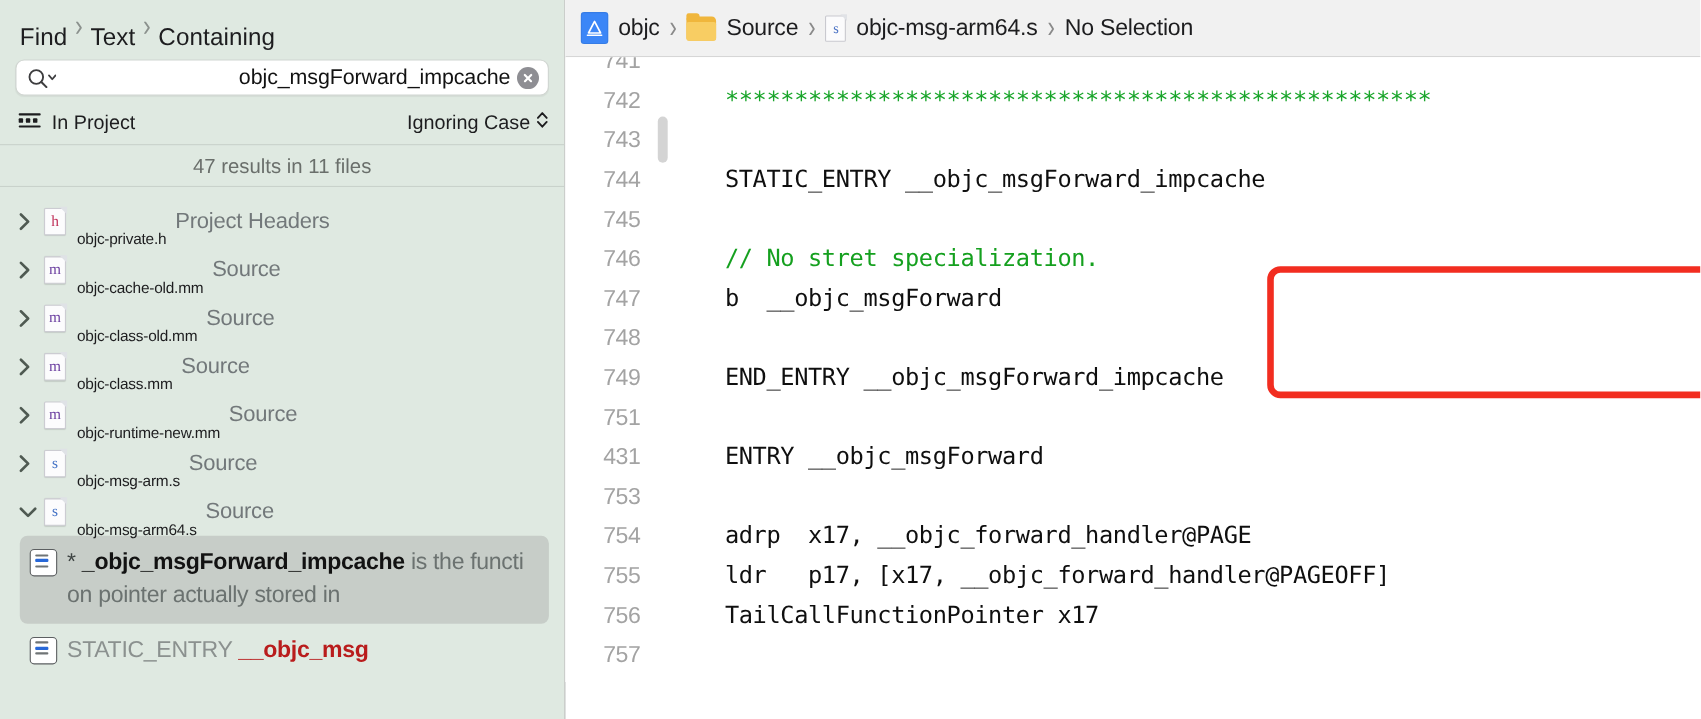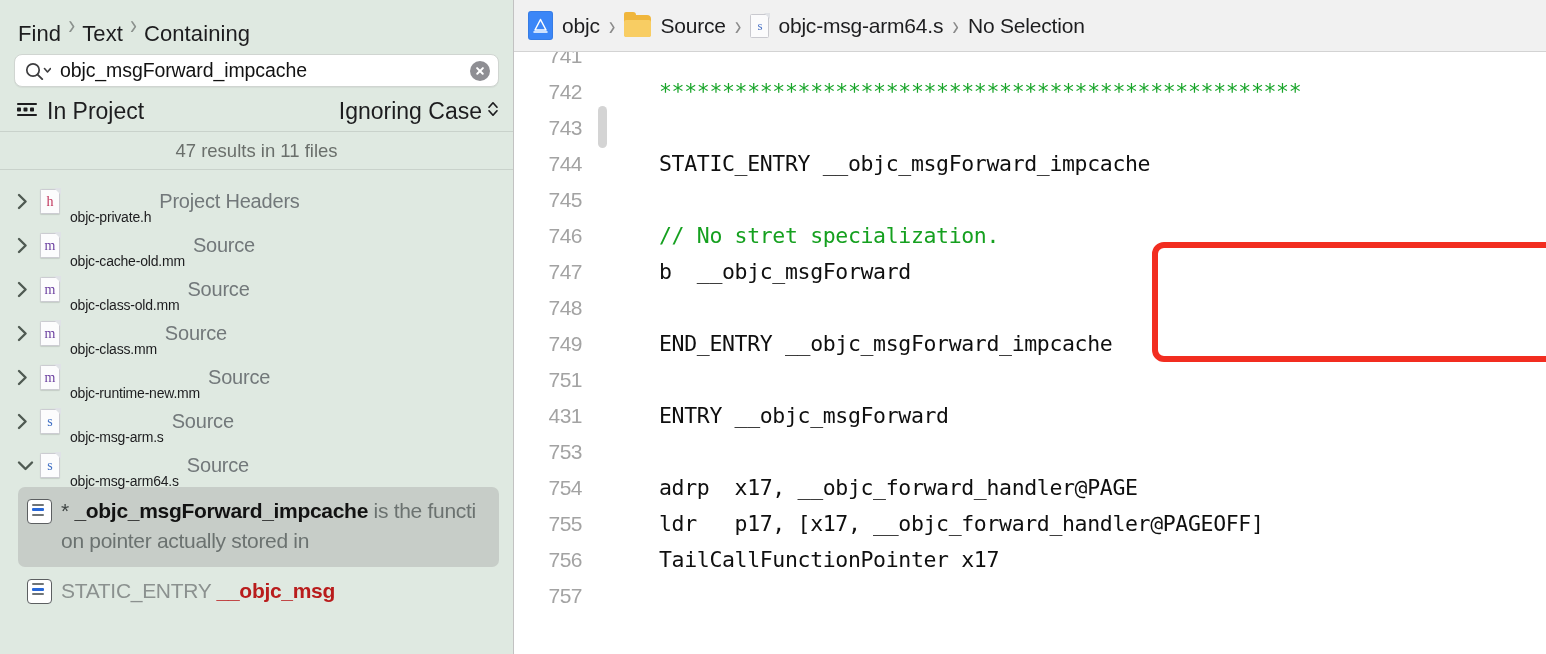--- a/index.html
+++ b/index.html
@@ -75,20 +75,21 @@
   .mag-wrap { display:flex; align-items:center; flex: 0 0 auto; }
   .mag-wrap svg { display:block; }
   .search-value {
     flex: 1 1 auto;
     font-size: 19.5px;
     color: #121212;
     margin-left: 9px;
     white-space: nowrap;
     overflow: hidden;
     letter-spacing: -0.1px;
+    text-align: right;
   }
   .clear-btn {
     flex: 0 0 auto;
     width: 20px; height: 20px;
     border-radius: 50%;
     background: #8e8e93;
     position: relative;
     margin-left: 6px;
   }
   .clear-btn::before, .clear-btn::after {
@@ -104,21 +105,21 @@
 
   .fn-scopebar {
     flex: 0 0 41px;
     display: flex;
     align-items: center;
     padding: 0 14px 0 16px;
     box-sizing: border-box;
     border-bottom: 1px solid #c9d2cb;
   }
   .scope-left { display: flex; align-items: center; gap: 9px; }
-  .scope-label { font-size: 23px; color: #1d1d1f; }
+  .scope-label { font-size: 18px; color: #1d1d1f; }
   .scope-right {
     margin-left: auto;
     display: flex;
     align-items: center;
     gap: 5px;
   }
   .scope-right .scope-label { color: #1d1d1f; }
 
   .fn-results-count {
     flex: 0 0 37px;

